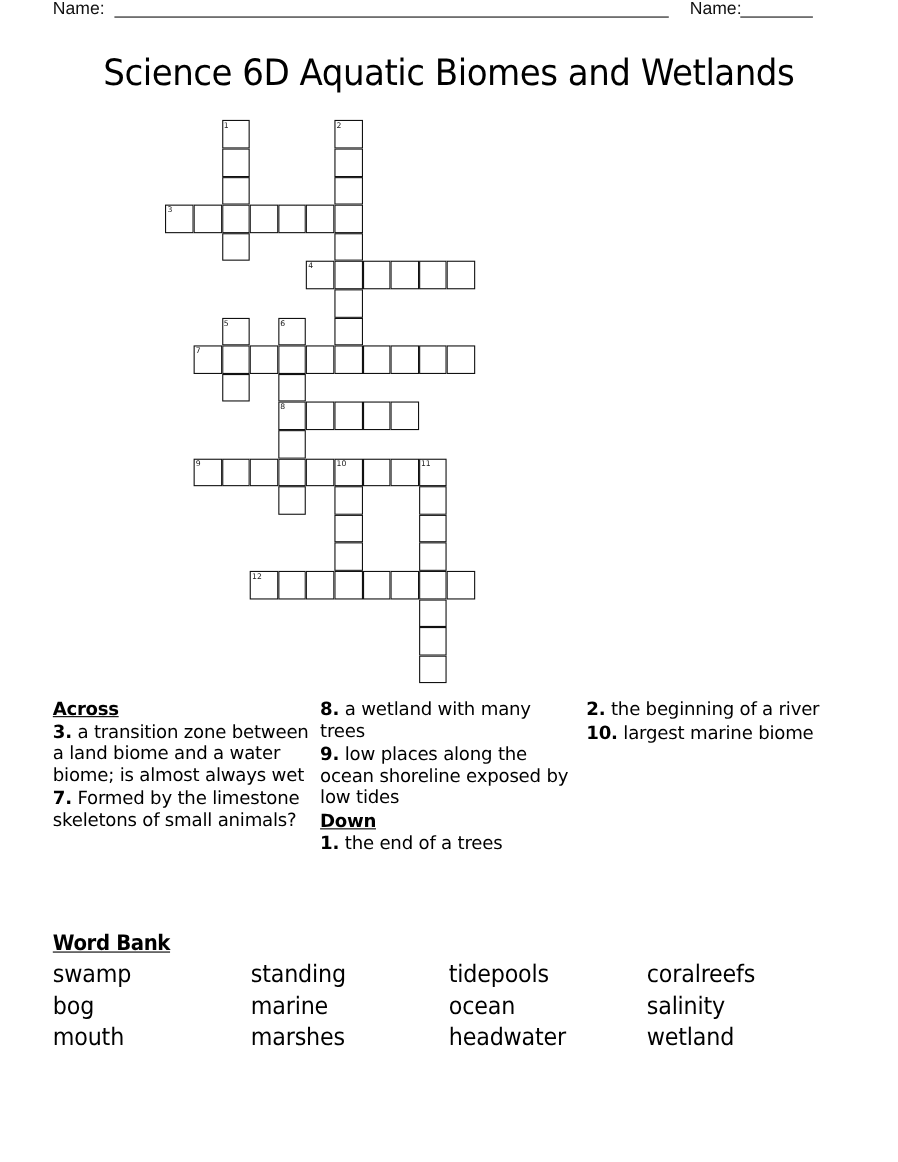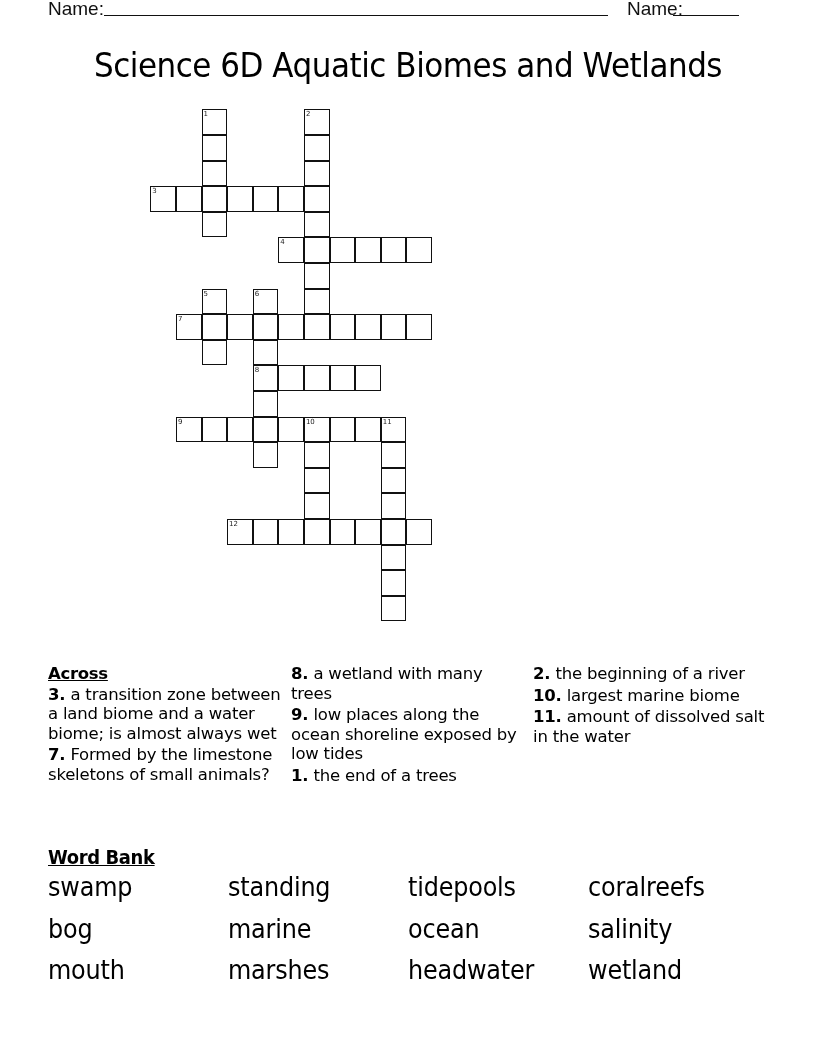--- a/index.html
+++ b/index.html
@@ -1,34 +1,34 @@
 <!DOCTYPE html>
 <html><head>
 <meta charset="utf-8">
 <style>
   html, body { margin: 0; padding: 0; background: #ffffff; }
   body { width: 816px; height: 1056px; position: relative; overflow: hidden; font-family: "DejaVu Sans", sans-serif; color: #000; }
-  .header-line { position: absolute; top: 0; left: 48px; width: 700px; height: 20px; font-family: "Liberation Sans", sans-serif; font-size: 19px; line-height: 18px; color: #111; white-space: nowrap; }
+  .header-line { position: absolute; top: 0; left: 48px; width: 700px; height: 20px; font-family: "Liberation Sans", sans-serif; font-size: 16px; line-height: 18px; color: #111; white-space: nowrap; }
   .header-line .name-label { position: absolute; left: 0; top: 0; }
   .header-line .name-blank { position: absolute; left: 56px; top: 15px; width: 504px; border-bottom: 1px solid #111; }
   .header-line .date-label { position: absolute; left: 579px; top: 0; }
   .header-line .date-blank { position: absolute; left: 625px; top: 15px; width: 66px; border-bottom: 1px solid #111; }
   .title { position: absolute; top: 44px; left: 0; width: 816px; text-align: center; font-family: "DejaVu Sans", sans-serif; font-size: 33px; letter-spacing: -0.5px; line-height: 44px; transform: scaleX(0.94); }
   .grid { position: absolute; left: 151px; top: 110px; width: 290px; height: 520px; }
   .cell { position: absolute; width: 25.6px; height: 25.6px; box-sizing: border-box; border: 1.4px solid #111; background: #fff; margin-left: -0.7px; margin-top: -0.7px; }
   .cell .num { position: absolute; top: 0px; left: 1px; font-family: "DejaVu Sans", sans-serif; font-size: 7px; line-height: 8px; color: #222; }
-  .clues { position: absolute; top: 664px; font-family: "DejaVu Sans", sans-serif; font-size: 16.5px; line-height: 19.5px; }
+  .clues { position: absolute; top: 635px; font-family: "DejaVu Sans", sans-serif; font-size: 16.5px; line-height: 19.5px; }
   .col-a { left: 48px; width: 236px; }
   .col-b { left: 291px; width: 236px; }
   .col-c { left: 533px; width: 236px; }
   .clue-heading { font-weight: bold; text-decoration: underline; margin-bottom: 1px; letter-spacing: -0.3px; }
   .clue { margin-bottom: 2px; letter-spacing: -0.2px; }
   .clue .cnum { font-weight: bold; }
   .wordbank-title { position: absolute; top: 846px; left: 48px; font-size: 19.5px; font-weight: bold; text-decoration: underline; font-family: "DejaVu Sans", sans-serif; letter-spacing: -0.4px; transform: scaleX(0.92); transform-origin: left; }
-  .wordbank { position: absolute; top: 873px; left: 48px; width: 720px; display: grid; grid-template-columns: 180px 180px 180px 180px; row-gap: 13px; font-size: 26px; line-height: 28.5px; font-family: "DejaVu Sans", sans-serif; }
+  .wordbank { position: absolute; top: 873px; left: 48px; width: 720px; display: grid; grid-template-columns: 180px 180px 180px 180px; row-gap: 0; font-size: 22px; line-height: 28.5px; font-family: "DejaVu Sans", sans-serif; }
   .wordbank .word { transform: scaleX(0.92); transform-origin: left; letter-spacing: -0.2px; }
 </style>
 </head>
 <body>
 
 <div class="header-line">
   <span class="name-label">Name:</span>
   <span class="name-blank"></span>
   <span class="date-label">Name:</span>
   <span class="date-blank"></span>
@@ -135,27 +135,27 @@
 
 <div class="clues col-a">
   <div class="clue-heading">Across</div>
   <div class="clue"><span class="cnum">3.</span> <span>a transition zone between a land biome and a water biome; is almost always wet</span></div>
   <div class="clue"><span class="cnum">7.</span> <span>Formed by the limestone skeletons of small animals?</span></div>
 </div>
 
 <div class="clues col-b">
   <div class="clue"><span class="cnum">8.</span> <span>a wetland with many trees</span></div>
   <div class="clue"><span class="cnum">9.</span> <span>low places along the ocean shoreline exposed by low tides</span></div>
+  <div class="clue-heading">Down</div>
   <div class="clue"><span class="cnum">1.</span> <span>the end of a trees</span></div>
 </div>
 
 <div class="clues col-c">
   <div class="clue"><span class="cnum">2.</span> <span>the beginning of a river</span></div>
   <div class="clue"><span class="cnum">10.</span> <span>largest marine biome</span></div>
-  <div class="clue"><span class="cnum">11.</span> <span>amount of dissolved salt in the water</span></div>
 </div>
 
 <div class="wordbank-title">Word Bank</div>
 <div class="wordbank">
   <span class="word">swamp</span>
   <span class="word">standing</span>
   <span class="word">tidepools</span>
   <span class="word">coralreefs</span>
   <span class="word">bog</span>
   <span class="word">marine</span>

